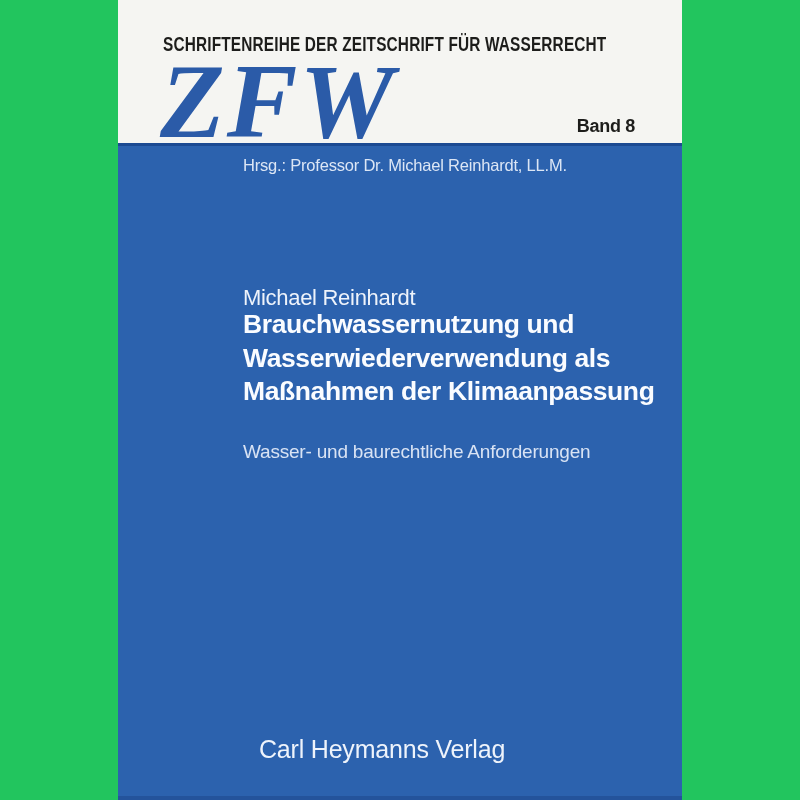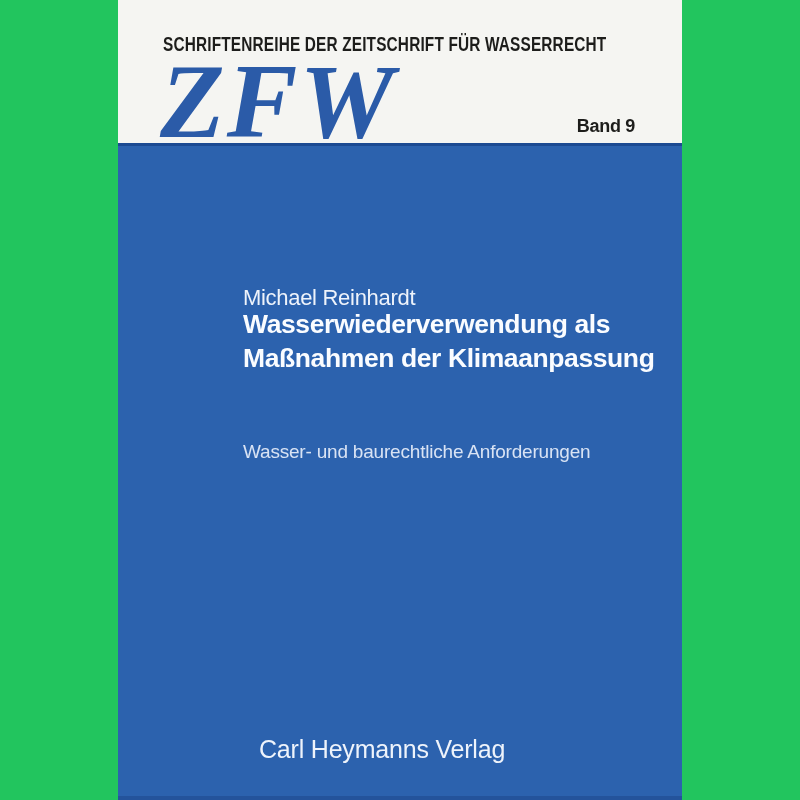--- a/index.html
+++ b/index.html
@@ -151,30 +151,32 @@
 </style>
 </head>
 <body>
 
 <div class="page">
   <div class="cover">
 
     <div class="cover-header">
       <div class="series-title">SCHRIFTENREIHE DER ZEITSCHRIFT FÜR WASSERRECHT</div>
       <div class="zfw-logo">ZFW</div>
-      <div class="band-label">Band 9</div>
+      <div class="band-label">Band 8</div>
     </div>
 
     <div class="cover-body">
       <div class="top-edge"></div>
 
+      <div class="editor-line">Hrsg.: Professor Dr. Michael Reinhardt, LL.M.</div>
 
       <div class="author">Michael Reinhardt</div>
 
       <div class="book-title">
+        <span>Brauchwassernutzung und</span>
         <span>Wasserwiederverwendung als</span>
         <span>Maßnahmen der Klimaanpassung</span>
       </div>
 
       <div class="book-subtitle">
         <span>Wasser- und baurechtliche Anforderungen</span>
       </div>
 
       <div class="publisher">Carl Heymanns Verlag</div>
 

